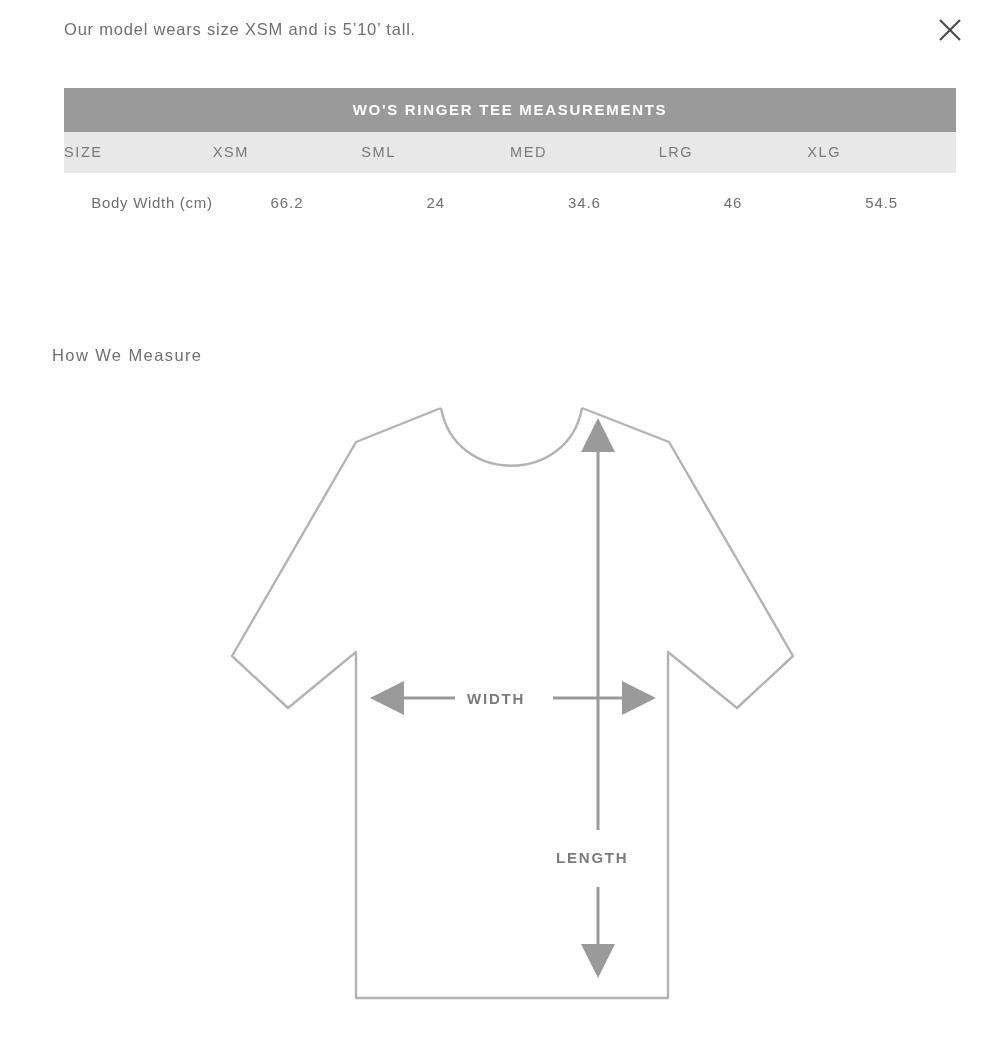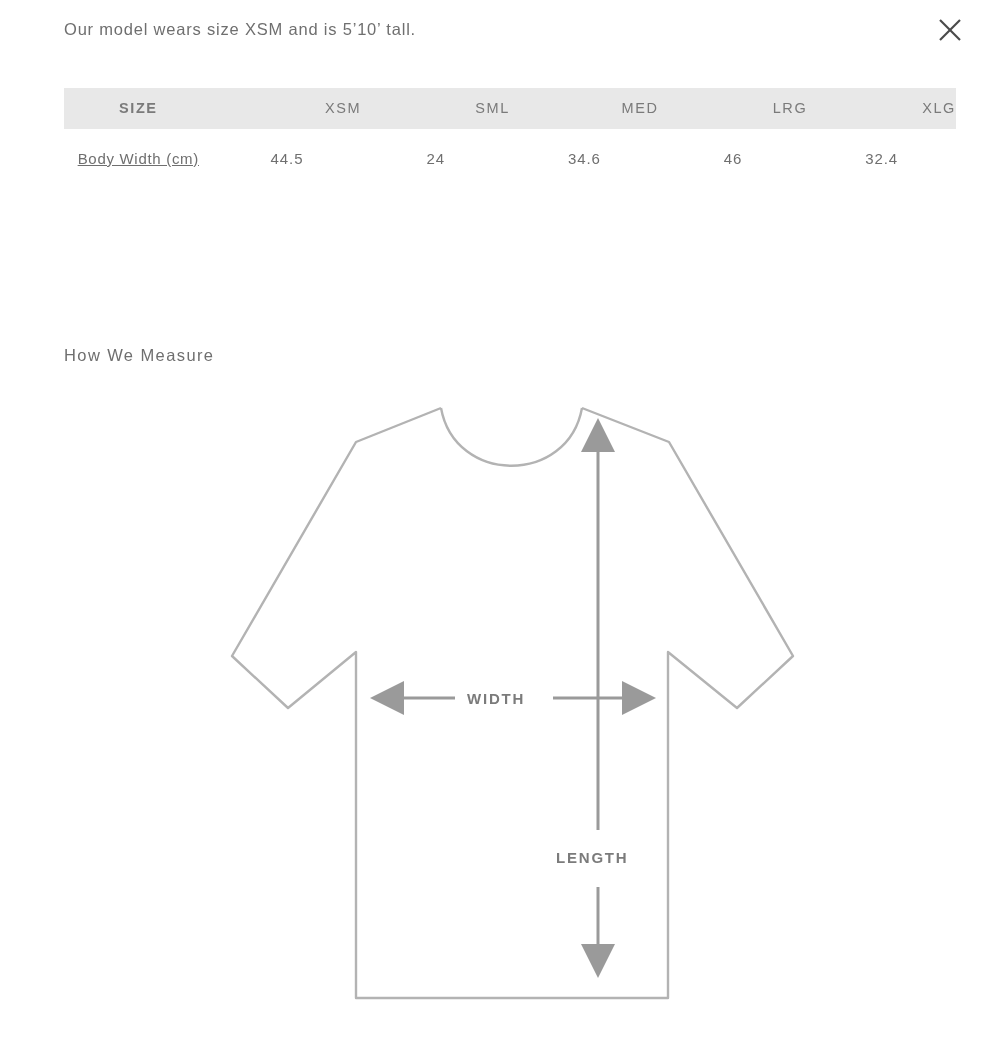--- a/index.html
+++ b/index.html
@@ -64,43 +64,41 @@
     letter-spacing: 1.7px;
     padding: 13px 0 14px 0;
     text-align: center;
   }
   .size-table .sub-row td {
     background: #e8e8e8;
     color: #7a7a7a;
     font-size: 14.5px;
     letter-spacing: 1.6px;
     padding: 12px 0 13px 0;
-    text-align: right;
+    text-align: left;
   }
   .size-table .sub-row td.rowlabel {
-    text-align: center;
-    font-weight: bold;
+    text-align: left;
   }
   .size-table .data-row td {
     background: #ffffff;
     color: #6f6f6f;
     font-size: 15px;
     letter-spacing: 0.9px;
     padding: 21px 0 21px 0;
     text-align: center;
   }
   .size-table .data-row td.rowlabel {
-    text-align: center;
+    text-align: right;
     letter-spacing: 0.7px;
-    text-decoration: underline;
   }
 
   .how-we-measure {
     position: absolute;
-    left: 64px;
+    left: 52px;
     top: 346px;
     font-size: 16.5px;
     letter-spacing: 1.4px;
     color: #6f6f6f;
   }
 
   .diagram {
     position: absolute;
     left: 0;
     top: 390px;
@@ -131,37 +129,40 @@
     <svg width="26" height="26" viewBox="0 0 26 26">
       <line x1="3" y1="3" x2="23" y2="23" stroke="#4a4a4a" stroke-width="2.2"></line>
       <line x1="23" y1="3" x2="3" y2="23" stroke="#4a4a4a" stroke-width="2.2"></line>
     </svg>
   </button>
 
   <div class="model-note">Our model wears size XSM and is 5’10’ tall.</div>
 
   <table class="size-table">
     <thead>
+      <tr class="hdr-row">
+        <th colspan="6">WO'S RINGER TEE MEASUREMENTS</th>
+      </tr>
       <tr class="sub-row">
         <td class="rowlabel">SIZE</td>
         <td>XSM</td>
         <td>SML</td>
         <td>MED</td>
         <td>LRG</td>
         <td>XLG</td>
       </tr>
     </thead>
     <tbody>
       <tr class="data-row">
         <td class="rowlabel">Body Width (cm)</td>
-        <td>44.5</td>
+        <td>66.2</td>
         <td>24</td>
         <td>34.6</td>
         <td>46</td>
-        <td>32.4</td>
+        <td>54.5</td>
       </tr>
     </tbody>
   </table>
 
   <div class="how-we-measure">How We Measure</div>
 
   <svg class="diagram" viewBox="0 0 1002 630">
 
     <g fill="none" stroke="#b3b3b3" stroke-width="2.4" stroke-linejoin="round">
       <path d="M441 18 L356 52 L232 266 L288 318 L356 262 L356 608 L668 608 L668 262 L737 318 L793 266 L669 52 L582 18"></path>

